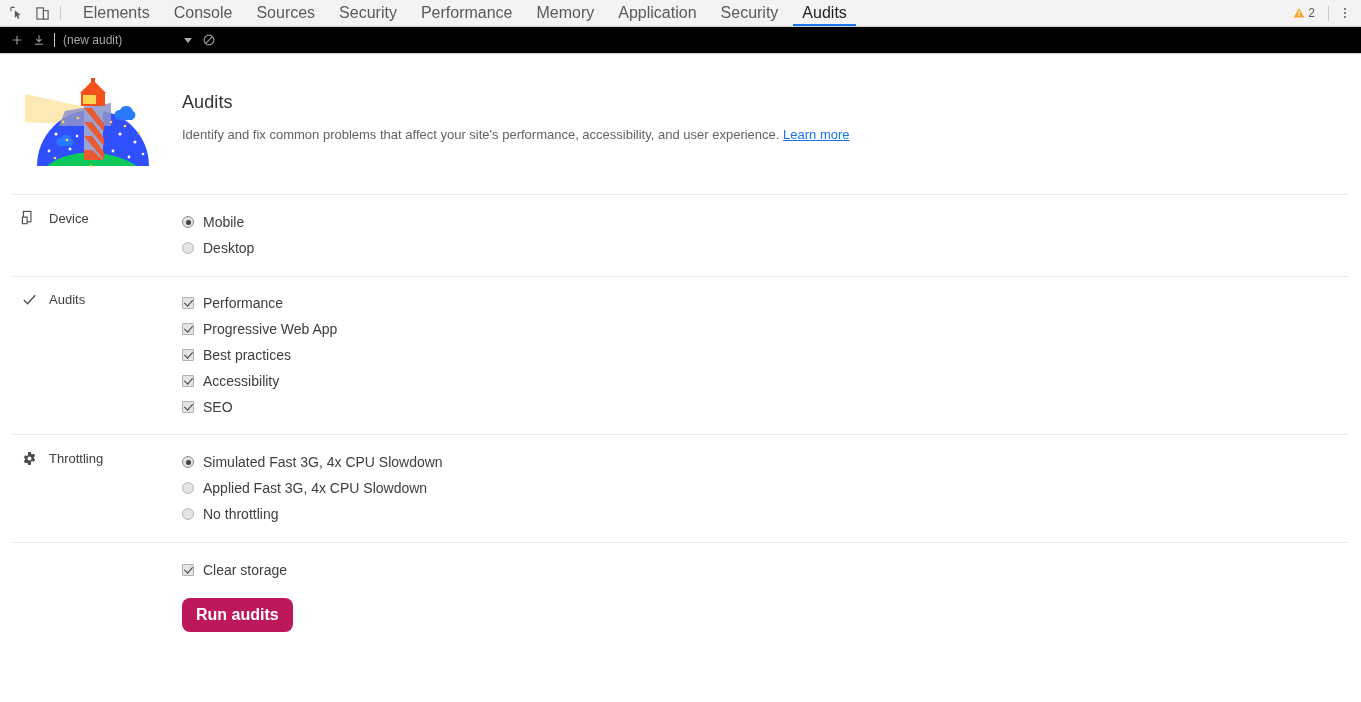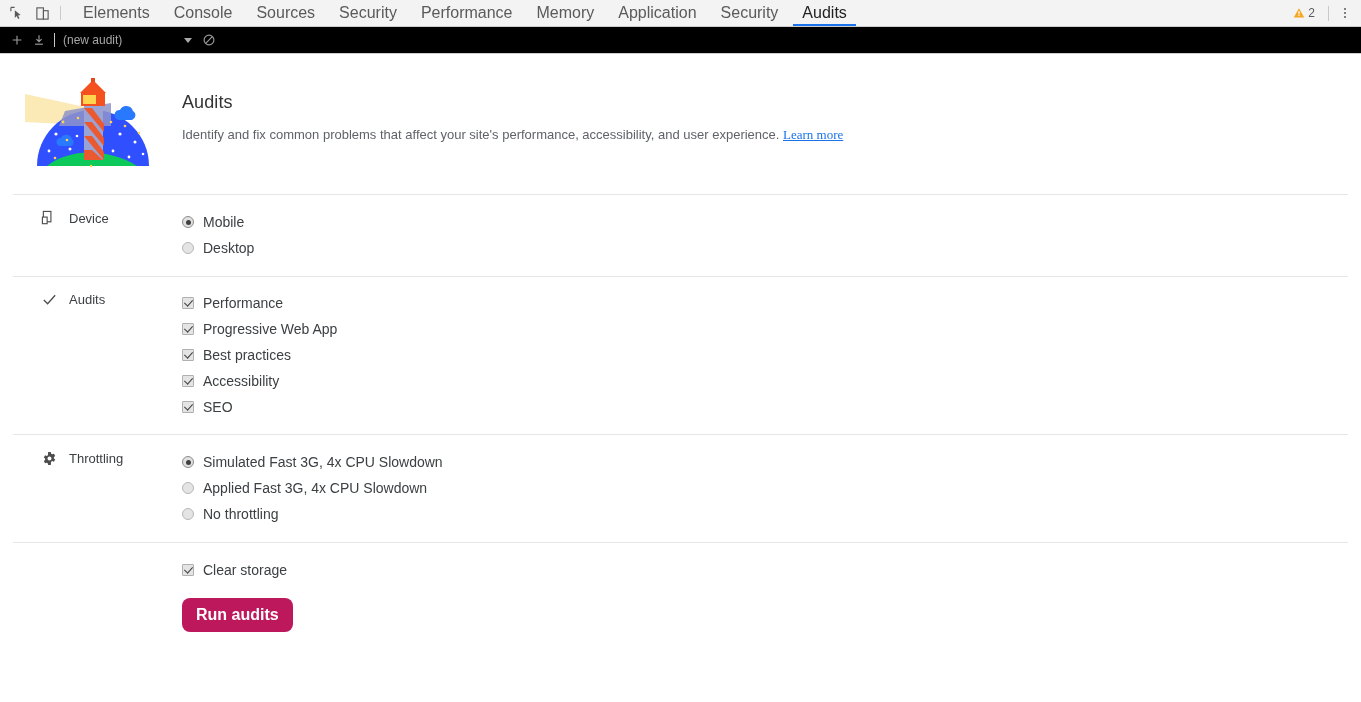--- a/index.html
+++ b/index.html
@@ -186,39 +186,38 @@
     letter-spacing: 0.1px;
   }
   .hero-desc {
     font-size: 13px;
     color: #5f6368;
     margin: 0;
   }
   .hero-desc a {
     color: #1a73e8;
     text-decoration: underline;
-    font-family: Liberation Serif, serif;
   }
 
   .divider {
     height: 1px;
     background: #e6e6e6;
     margin: 0 13px;
   }
 
   .row {
     display: flex;
     align-items: flex-start;
   }
   .row-label {
     width: 182px;
     display: flex;
     align-items: center;
     gap: 11px;
-    padding-left: 40px;
+    padding-left: 20px;
     box-sizing: border-box;
     color: #3c4043;
     font-size: 13px;
   }
   .row-label .glyph {
     width: 18px;
     height: 18px;
     display: flex;
     align-items: center;
     justify-content: center;

